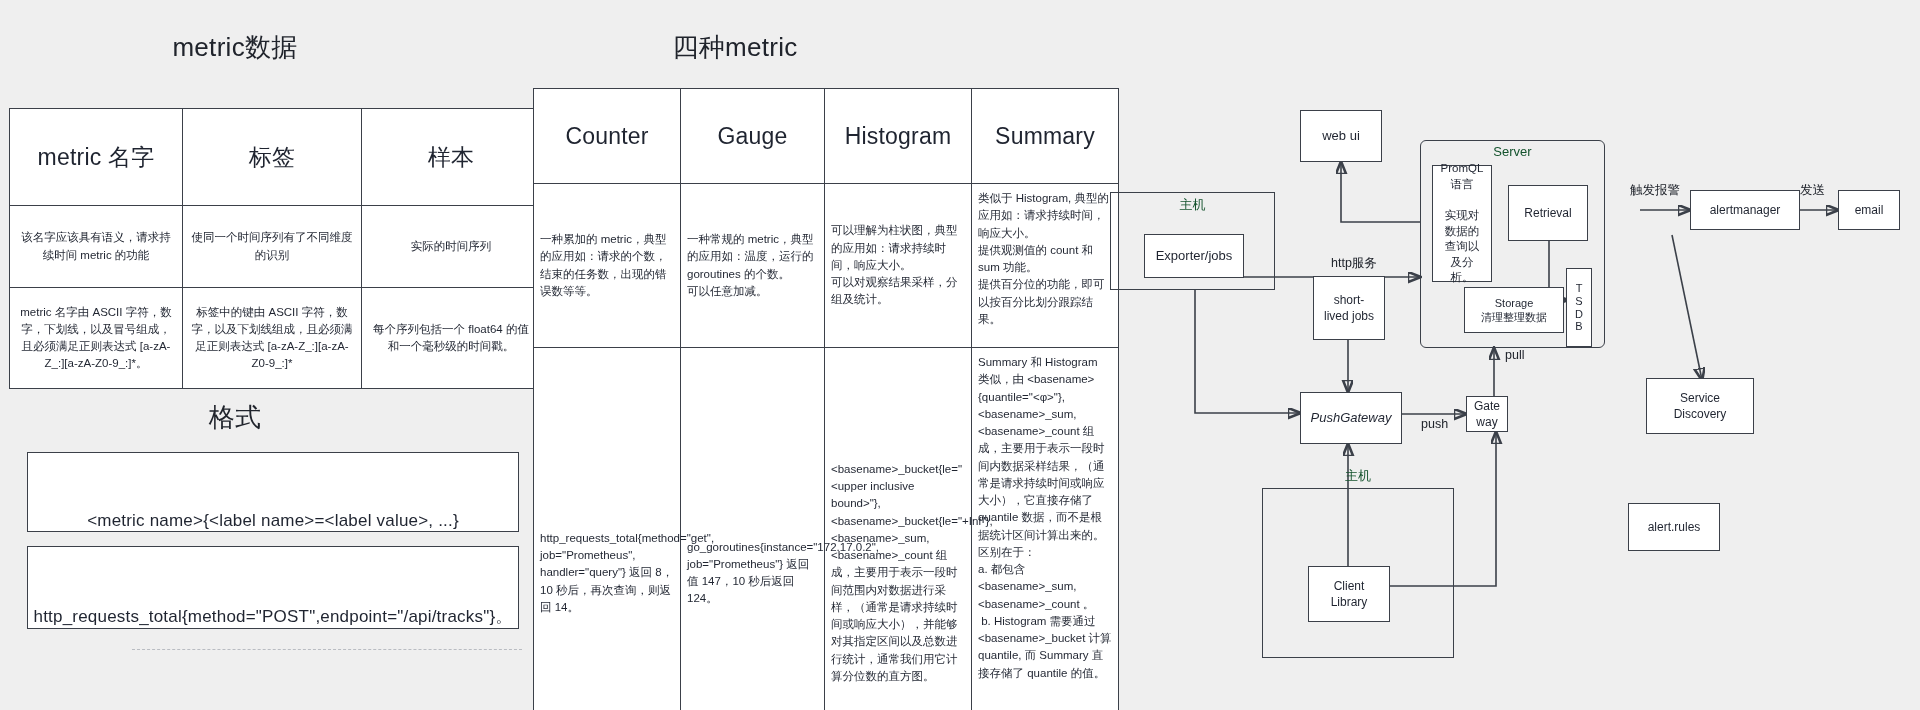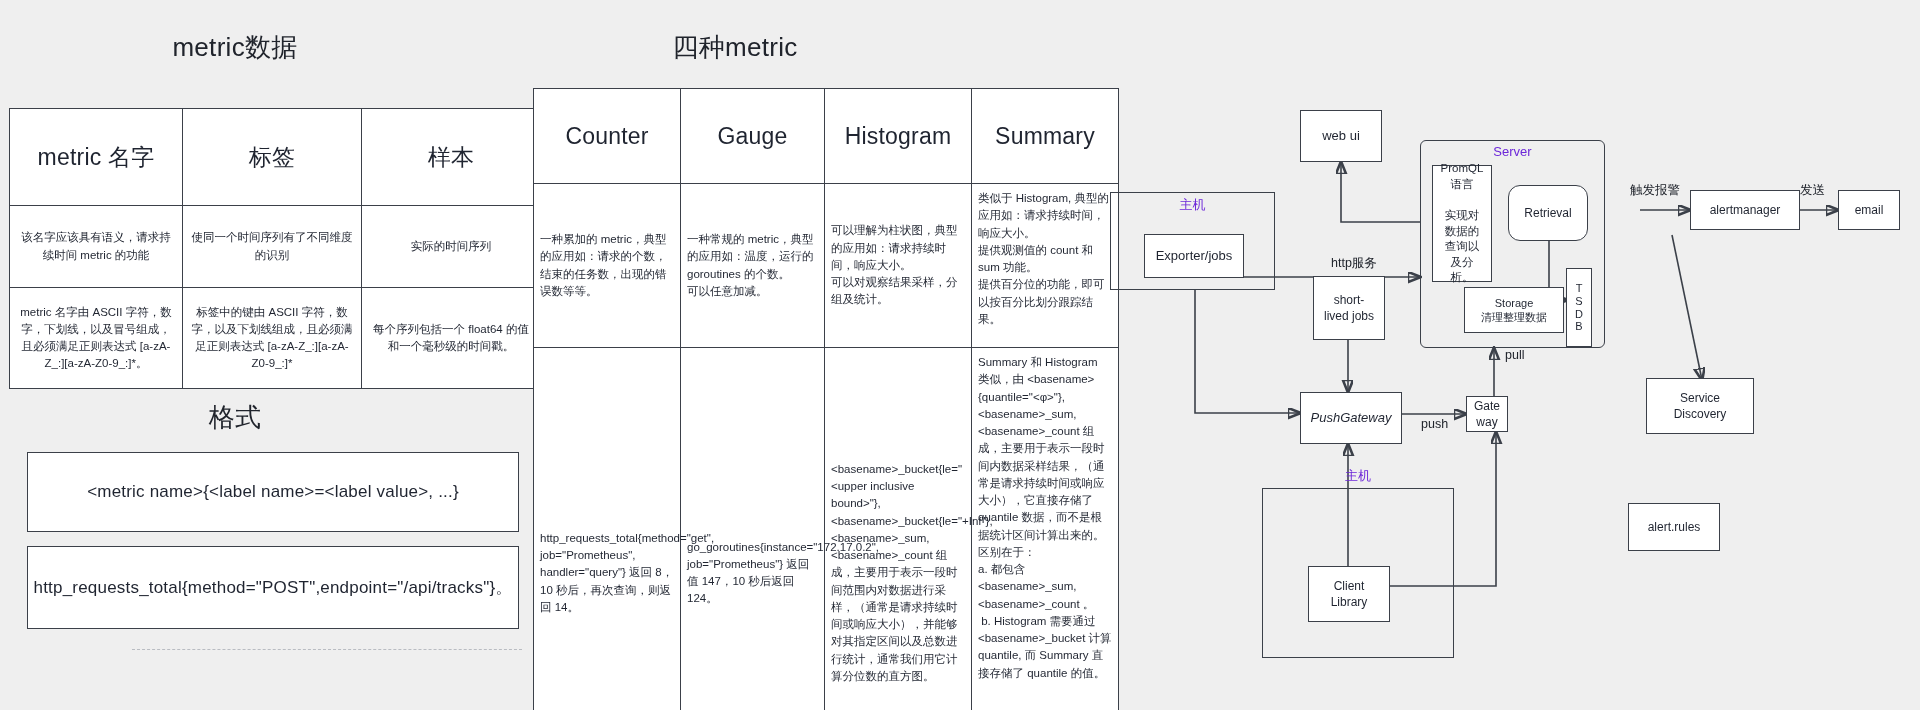--- a/index.html
+++ b/index.html
@@ -60,21 +60,21 @@
     padding-top:6px;
   }
   .pre{white-space:pre-wrap;}
 
   
   .fmt-box{
     position:absolute;
     background:#fff;
     border:1.6px solid #3b4049;
     box-sizing:border-box;
-    display:flex;align-items:center;justify-content:center;
+    display:flex;align-items:flex-end;justify-content:center;
     font-size:17px;
     text-align:center;
     letter-spacing:.2px;
   }
   .dash-line{
     position:absolute;
     border-top:1.4px dashed #b9bcc2;
   }
 
   
@@ -96,21 +96,21 @@
     background:transparent;
     border:1.6px solid #3b4049;
     box-sizing:border-box;
   }
   .group.round{border-radius:6px;}
   .group > .glabel{
     position:absolute;
     top:3px;left:0;width:100%;
     text-align:center;
     font-size:13px;
-    color:#6d28d9;
+    color:#14532d;
   }
   .promql{
     position:absolute;background:#fff;border:1.6px solid #3b4049;
     box-sizing:border-box;
     font-size:11.5px;line-height:1.35;text-align:center;
     display:flex;align-items:center;justify-content:center;
     white-space:pre-line;
     padding:20px;
   }
   .tsdb{
@@ -256,21 +256,21 @@
 
   <div class="group round" style="left:1420px;top:140px;width:185px;height:208px;">
     <span class="glabel">Server</span>
   </div>
 
   <div class="promql" style="left:1432px;top:165px;width:60px;height:117px;">PromQL
 语言
 
 实现对数据的查询以及分析。</div>
 
-  <div class="node sm" style="left:1508px;top:185px;width:80px;height:56px;border-radius:12px;">Retrieval</div>
+  <div class="node sm" style="left:1508px;top:185px;width:80px;height:56px;">Retrieval</div>
 
   <div class="node xs" style="left:1448px;top:287px;width:100px;height:46px;margin-left:16px;">Storage
 清理整理数据</div>
 
   <div class="tsdb" style="left:1566px;top:268px;width:26px;height:79px;">T
 S
 D
 B</div>
 
   <div class="node sm" style="left:1690px;top:190px;width:110px;height:40px;">alertmanager</div>

